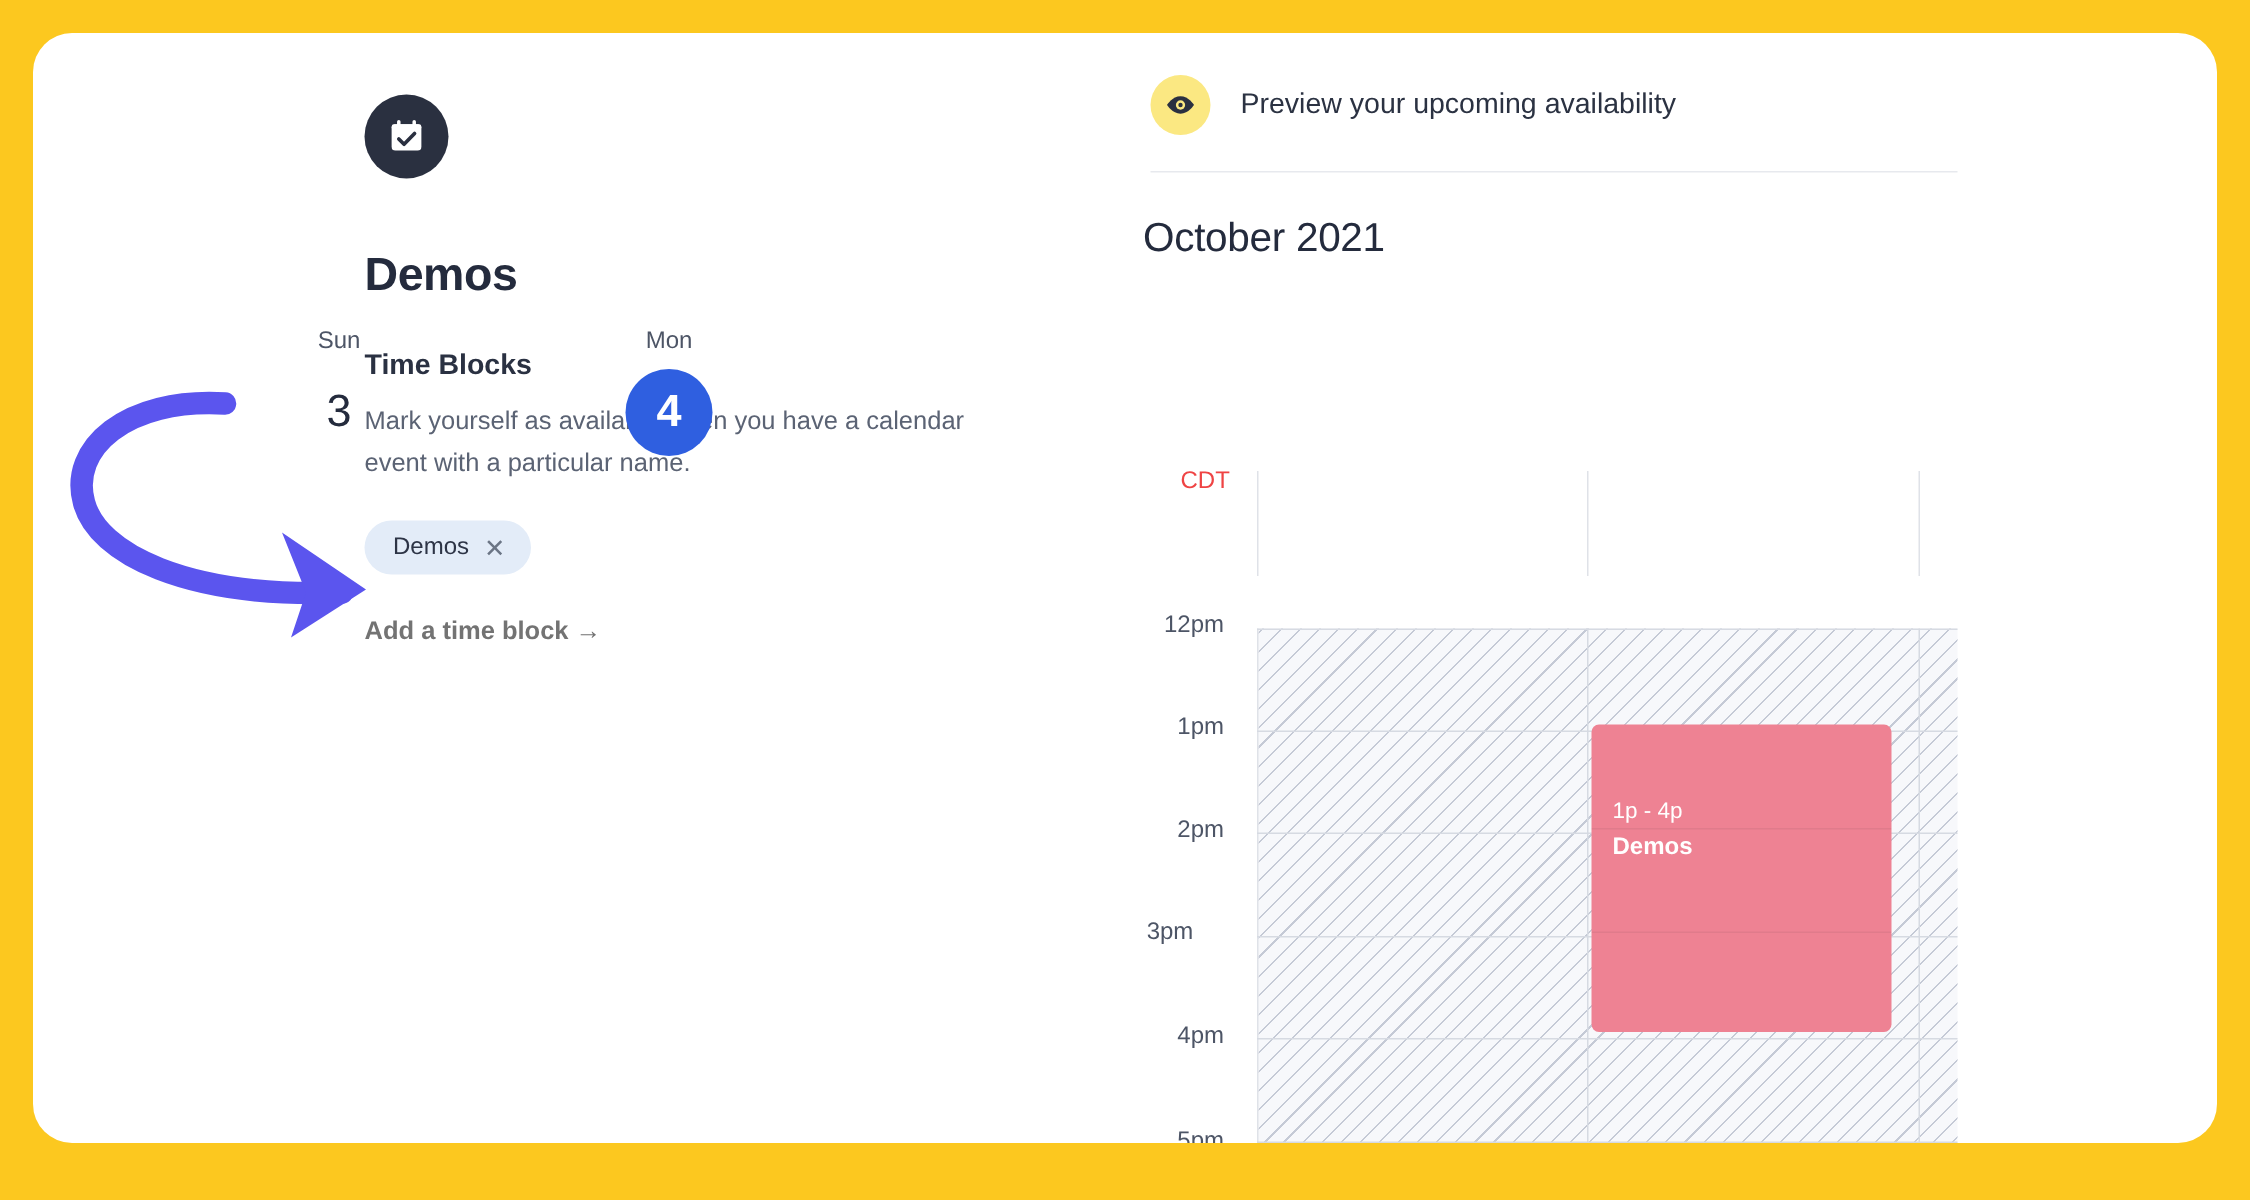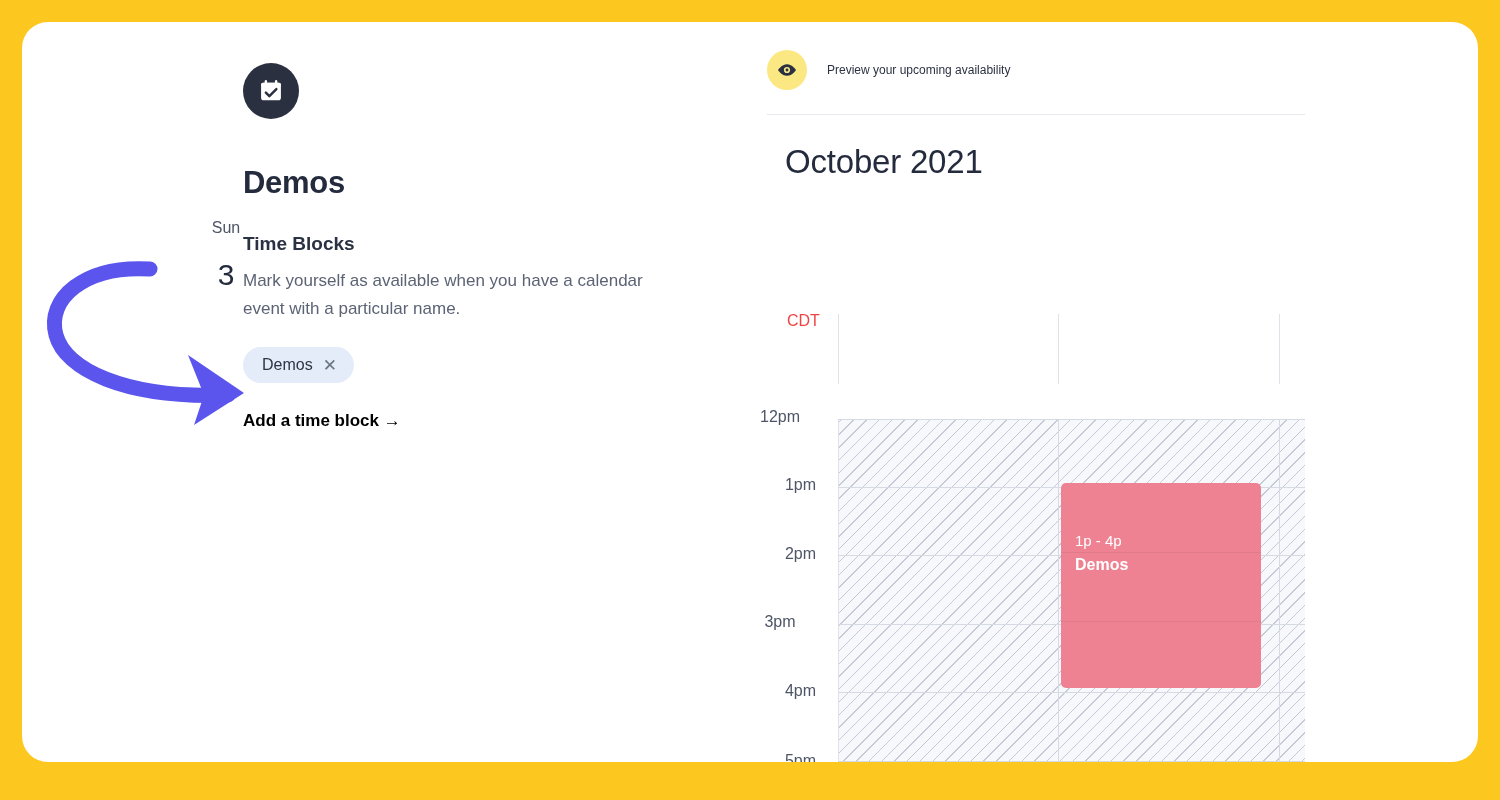--- a/index.html
+++ b/index.html
@@ -70,21 +70,21 @@
   .tag-close {
     font-size: 17px;
     color: #6b7585;
     line-height: 1;
     cursor: pointer;
     font-weight: 400;
   }
   #add-link {
     margin-top: 28px;
     font-size: 17px;
-    color: #000000;
+    color: #737373;
     font-weight: bold;
     text-decoration: none;
     display: inline-block;
   }
 
   
   #arrow-annotation {
     position: absolute;
     left: 10px; top: 225px;
     width: 260px; height: 190px;
@@ -102,35 +102,35 @@
     padding-left: 23px;
   }
   #eye-badge {
     width: 40px; height: 40px;
     border-radius: 50%;
     background: #fbe882;
     display: flex; align-items: center; justify-content: center;
     flex: 0 0 auto;
   }
   #preview-label {
-    font-size: 12px;
+    font-size: 19px;
     color: #2b3242;
     text-align: right;
   }
   #header-divider {
     margin-top: 24px;
     margin-left: 23px;
     width: 538px;
     height: 1px;
     background: #e7e9ee;
   }
   #month-title {
     margin-top: 28px;
-    margin-left: 41px;
-    font-size: 33px;
+    margin-left: 18px;
+    font-size: 27px;
     color: #242b3d;
     letter-spacing: -0.2px;
   }
 
   
   #day-header {
     position: absolute;
     left: 94px; top: 197px;
     width: 470px; height: 92px; text-decoration: underline;
   }
@@ -288,20 +288,24 @@
       <div id="header-divider"></div>
 
       <div id="month-title">October 2021</div>
     </div>
 
     <div id="day-header">
       <div class="day-col" style="left:0px;">
         <div class="day-name">Sun</div>
         <div class="day-num">3</div>
       </div>
+      <div class="day-col" style="left:220px;">
+        <div class="day-name">Mon</div>
+        <div class="day-num today">4</div>
+      </div>
     </div>
 
     <div id="grid-wrap">
 
       <div class="head-rule" style="left:94px;"></div>
       <div class="head-rule" style="left:314px;"></div>
       <div class="head-rule" style="left:535px;"></div>
 
       <div id="hatch"></div>
 
@@ -319,21 +323,21 @@
         <div class="event-rule" style="top:69px;"></div>
         <div class="event-rule" style="top:138px;"></div>
         <div id="event-time">1p - 4p</div>
         <div id="event-title">Demos</div>
       </div>
 
       <div id="top-mask"></div>
 
       <div id="tz-label">CDT</div>
 
-      <div class="time-label" style="top:96px;text-align:center;">12pm</div>
+      <div class="time-label" style="top:96px;">12pm</div>
       <div class="time-label" style="top:164px;text-align:right;">1pm</div>
       <div class="time-label" style="top:233px;">2pm</div>
       <div class="time-label" style="top:301px;text-align:center;">3pm</div>
       <div class="time-label" style="top:370px;">4pm</div>
       <div class="time-label" style="top:440px;">5pm</div>
     </div>
 
   </div>
 </div>
 

